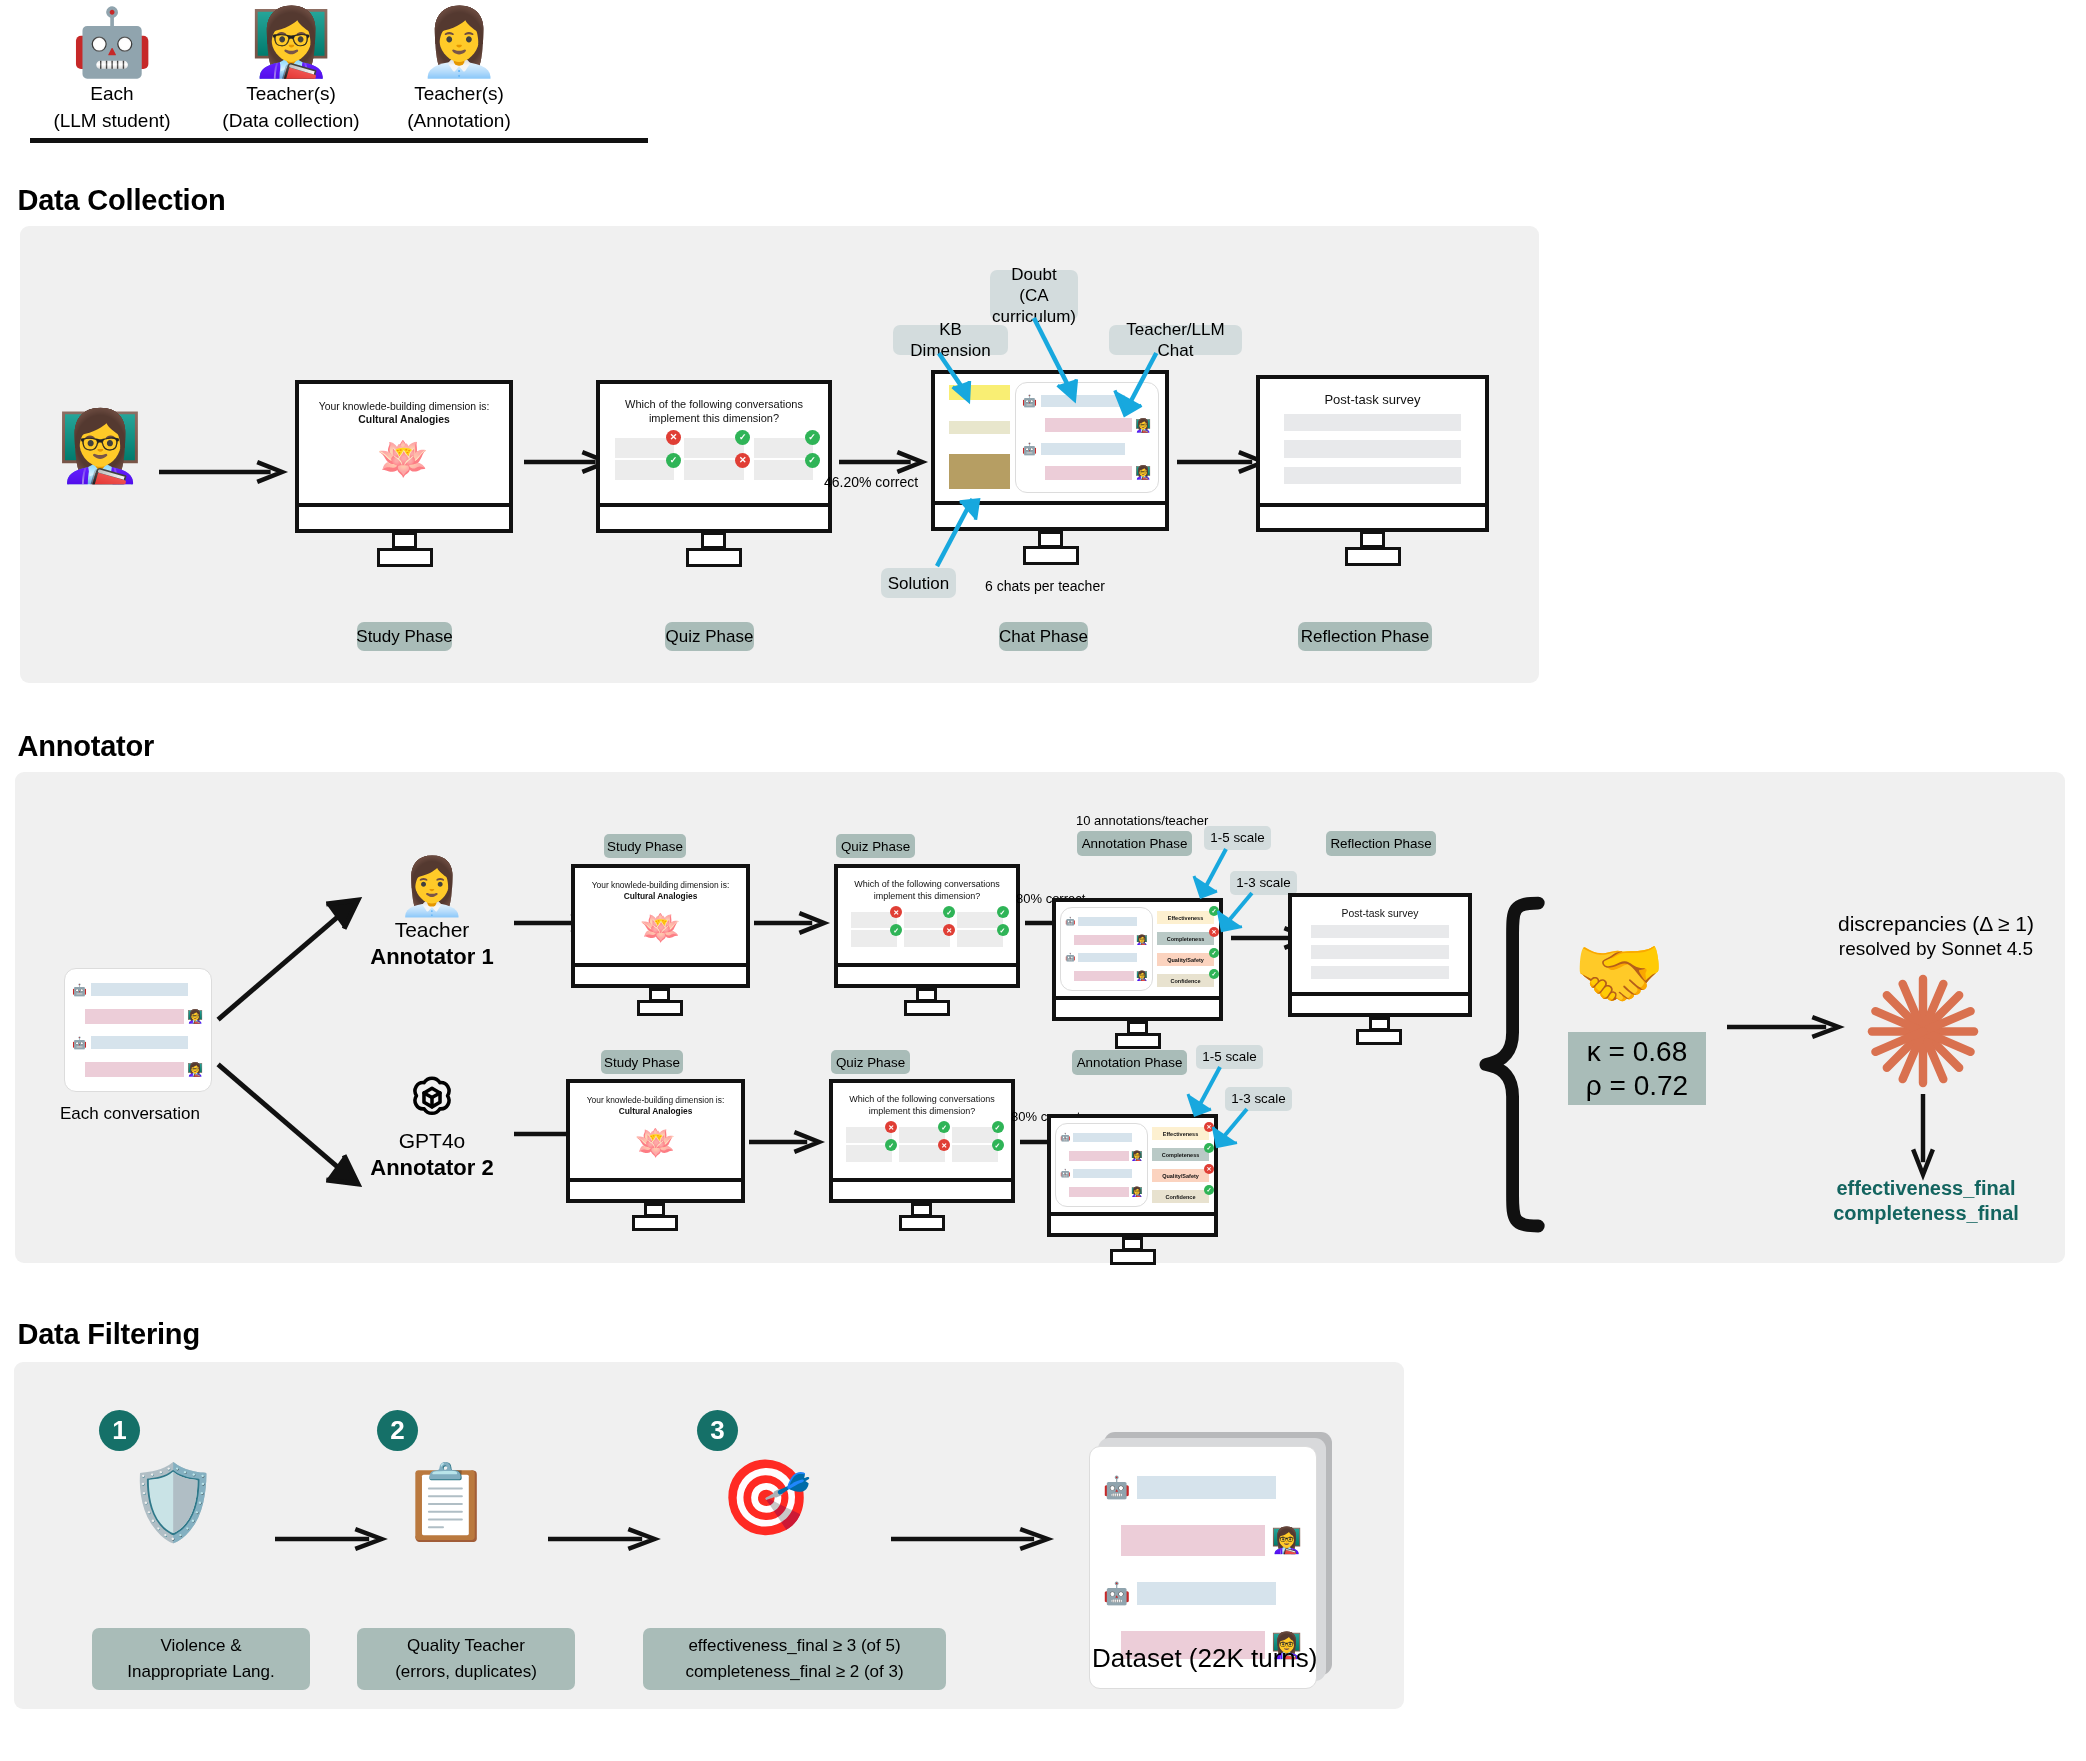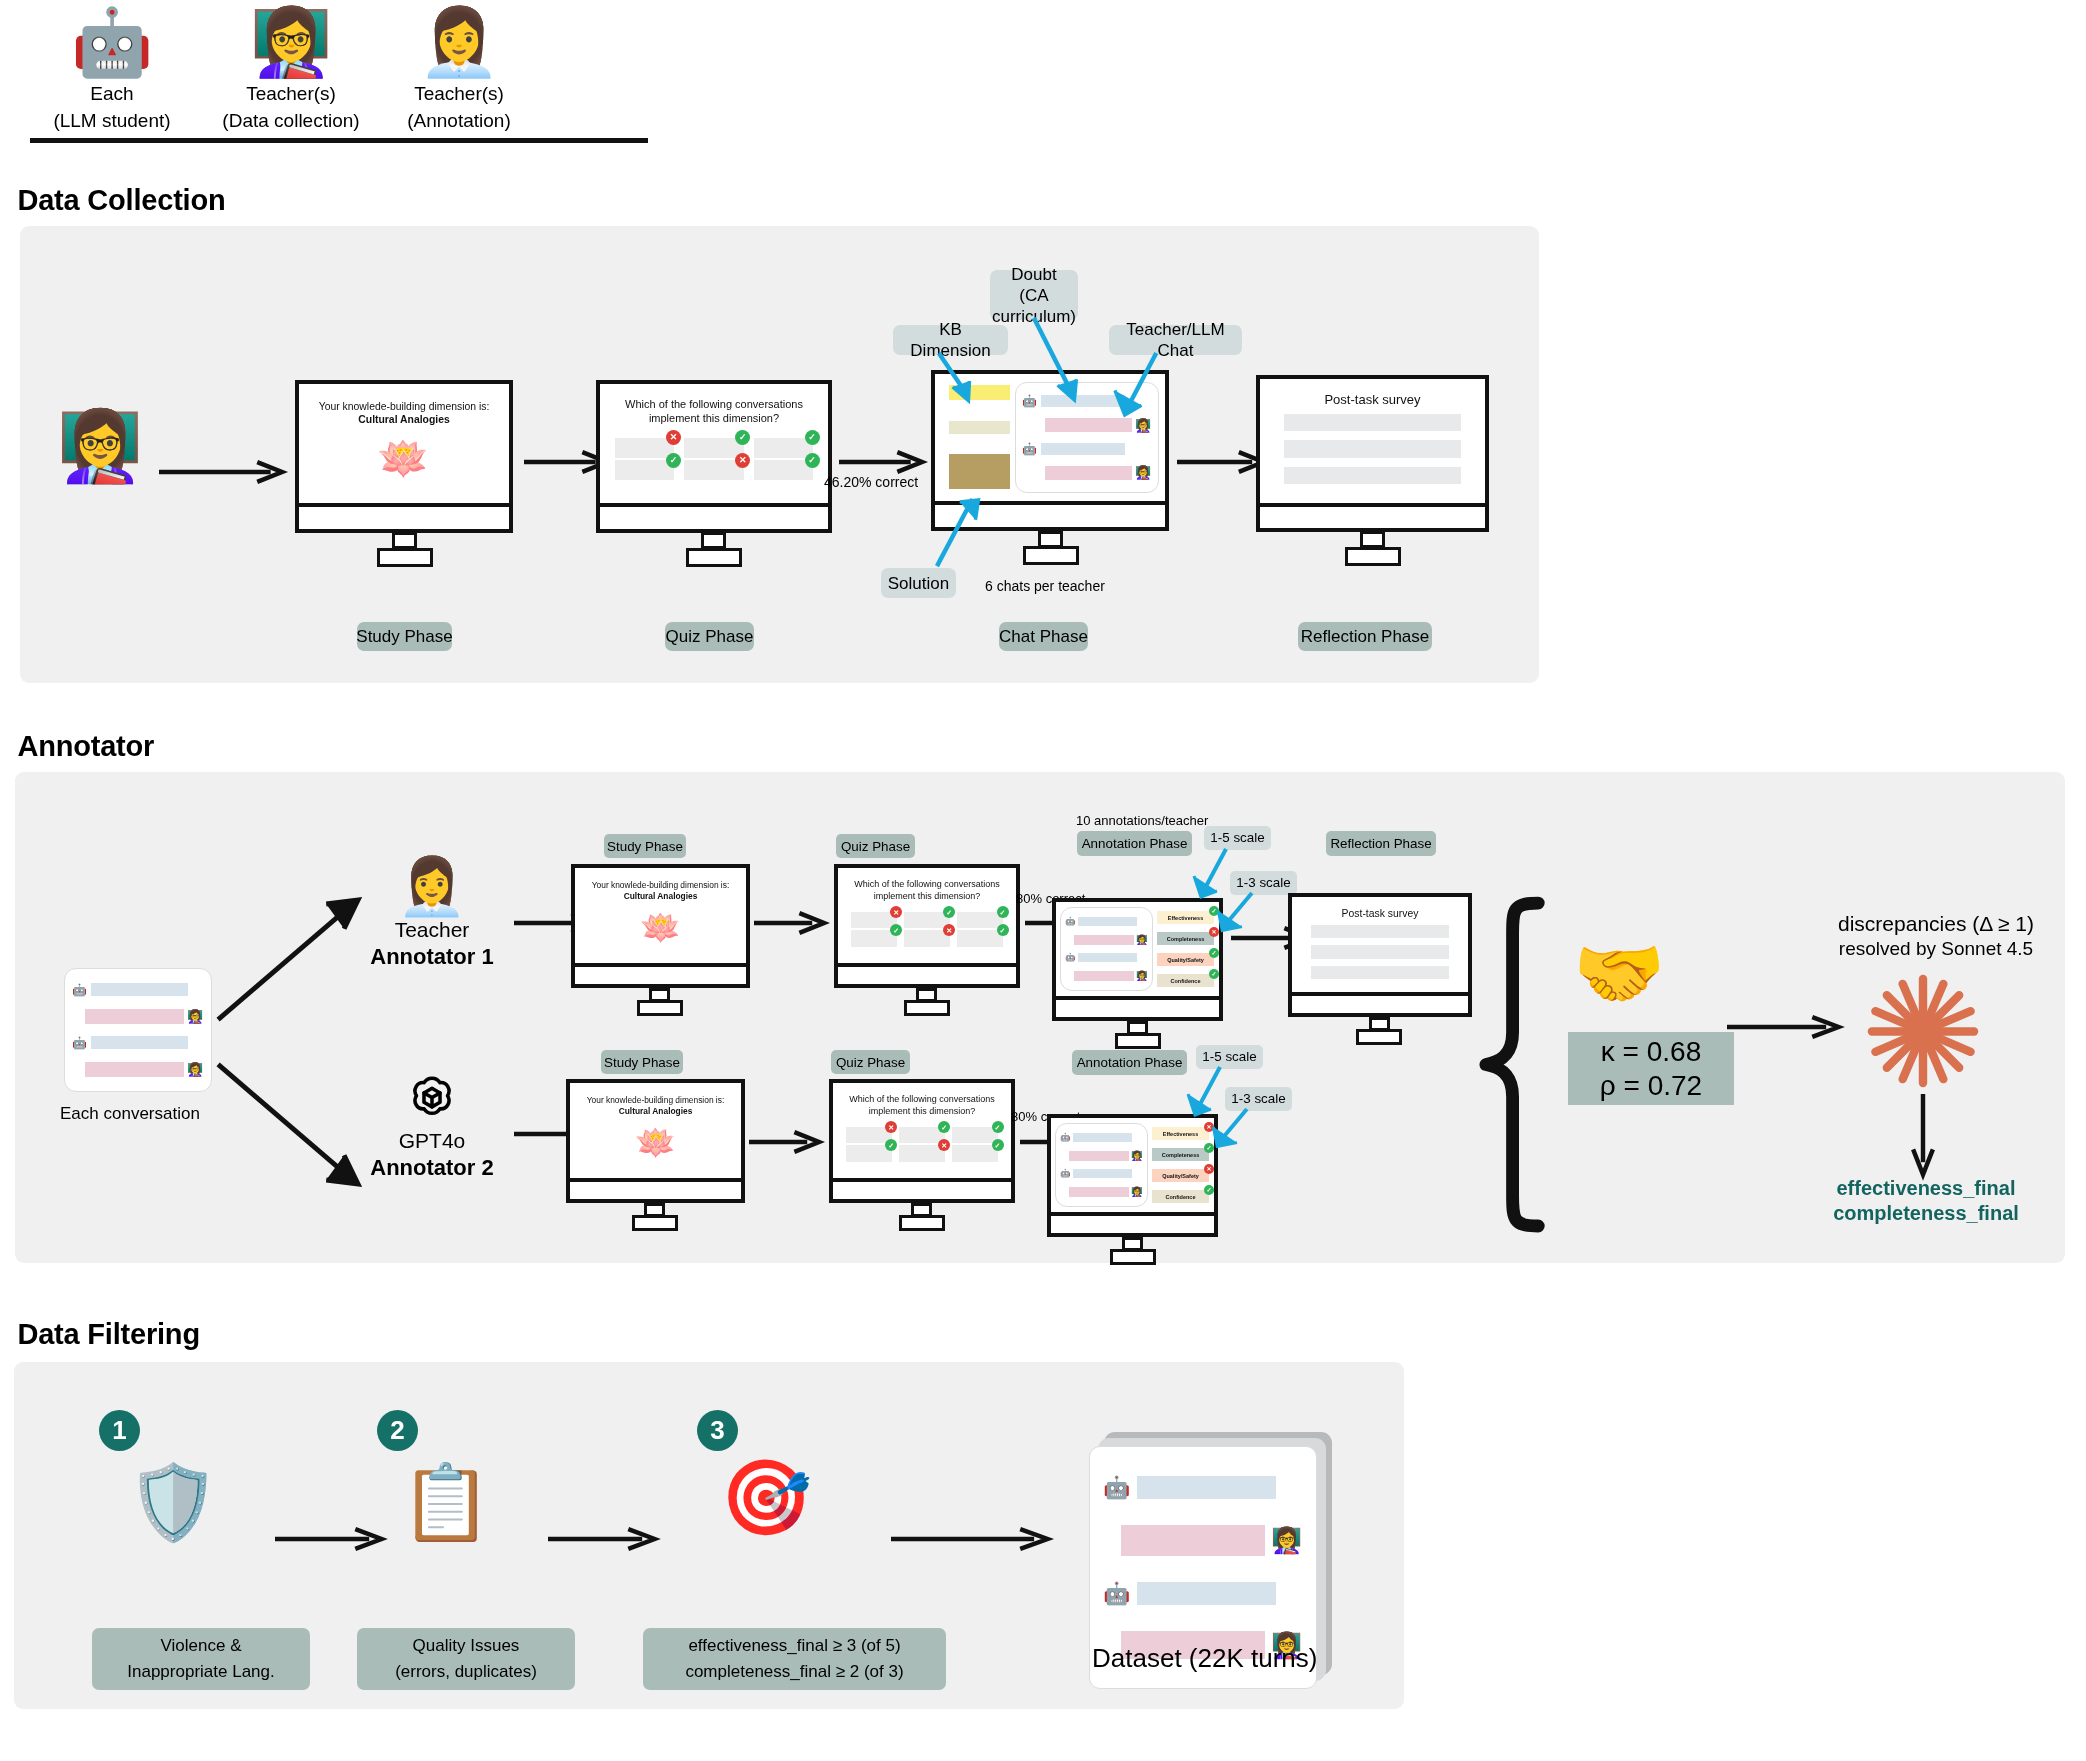--- a/index.html
+++ b/index.html
@@ -599,21 +599,21 @@
 <svg class="arrowsvg" style="left:1211px; top:1109px; width:55px; height:47px;" viewBox="0 0 110 95" width="55" height="47">
   <line x1="72" y1="0" x2="20" y2="62" stroke="#18a8de" stroke-width="8"></line>
   <polyline points="4,36 12,76 52,68" fill="#18a8de" stroke="#18a8de" stroke-width="6"></polyline>
 </svg>
 
 <svg class="arrowsvg" style="left:1479px; top:898px; width:79px; height:333px;" viewBox="0 0 160 670" width="79" height="333">
   <path d="M120 8 C 70 8, 68 20, 68 70 L68 270 C68 318, 40 330, 14 335 C40 340, 68 352, 68 400 L68 600 C68 650, 70 662, 120 662" fill="none" stroke="#111" stroke-width="26" stroke-linecap="round" stroke-linejoin="round"></path>
 </svg>
 
 <div class="abs" style="left:1573px; top:933px; font-size:74px; line-height:82px;">🤝</div>
-<div class="abs metricbox" style="left:1568px; top:1032px; width:166px; height:73px;text-align:center;">
+<div class="abs metricbox" style="left:1568px; top:1032px; width:138px; height:73px;text-align:center;">
   <div>κ = 0.68</div>
   <div>ρ = 0.72</div>
 </div>
 
 <div class="abs" style="left:1797px; top:911px; width:278px; text-align:center;">
   <div style="font-size:21px; line-height:26px; font-weight:normal;">discrepancies (Δ ≥ 1)</div>
   <div style="font-size:19px; line-height:24px;">resolved by Sonnet 4.5</div>
 </div>
 
 <svg class="arrowsvg" style="left:1727px; top:1017px; width:119px; height:20px;" viewBox="0 0 240 40" width="119" height="20">
@@ -664,21 +664,21 @@
 </div>
 
 <svg class="arrowsvg" style="left:275px; top:1529px; width:114px; height:20px;" viewBox="0 0 230 40" width="114" height="20">
   <line x1="0" y1="20" x2="190" y2="20" stroke="#111" stroke-width="9"></line>
   <polyline points="162,0 215,20 162,40" fill="none" stroke="#111" stroke-width="9"></polyline>
 </svg>
 
 <div class="abs stepcircle" style="left:377px; top:1410px; width:41px; height:41px;">2</div>
 <div class="abs" style="left:400px; top:1462px; font-size:74px; line-height:82px;">📋</div>
 <div class="abs pill" style="left:357px; top:1628px; width:218px; height:62px; flex-direction:column; line-height:26px;">
-  <span>Quality Issues</span>
+  <span>Quality Teacher</span>
   <span>(errors, duplicates)</span>
 </div>
 
 <svg class="arrowsvg" style="left:548px; top:1529px; width:114px; height:20px;" viewBox="0 0 230 40" width="114" height="20">
   <line x1="0" y1="20" x2="190" y2="20" stroke="#111" stroke-width="9"></line>
   <polyline points="162,0 215,20 162,40" fill="none" stroke="#111" stroke-width="9"></polyline>
 </svg>
 
 <div class="abs stepcircle" style="left:697px; top:1410px; width:41px; height:41px;">3</div>
 <div class="abs" style="left:720px; top:1454px; font-size:74px; line-height:87px;">🎯</div>

